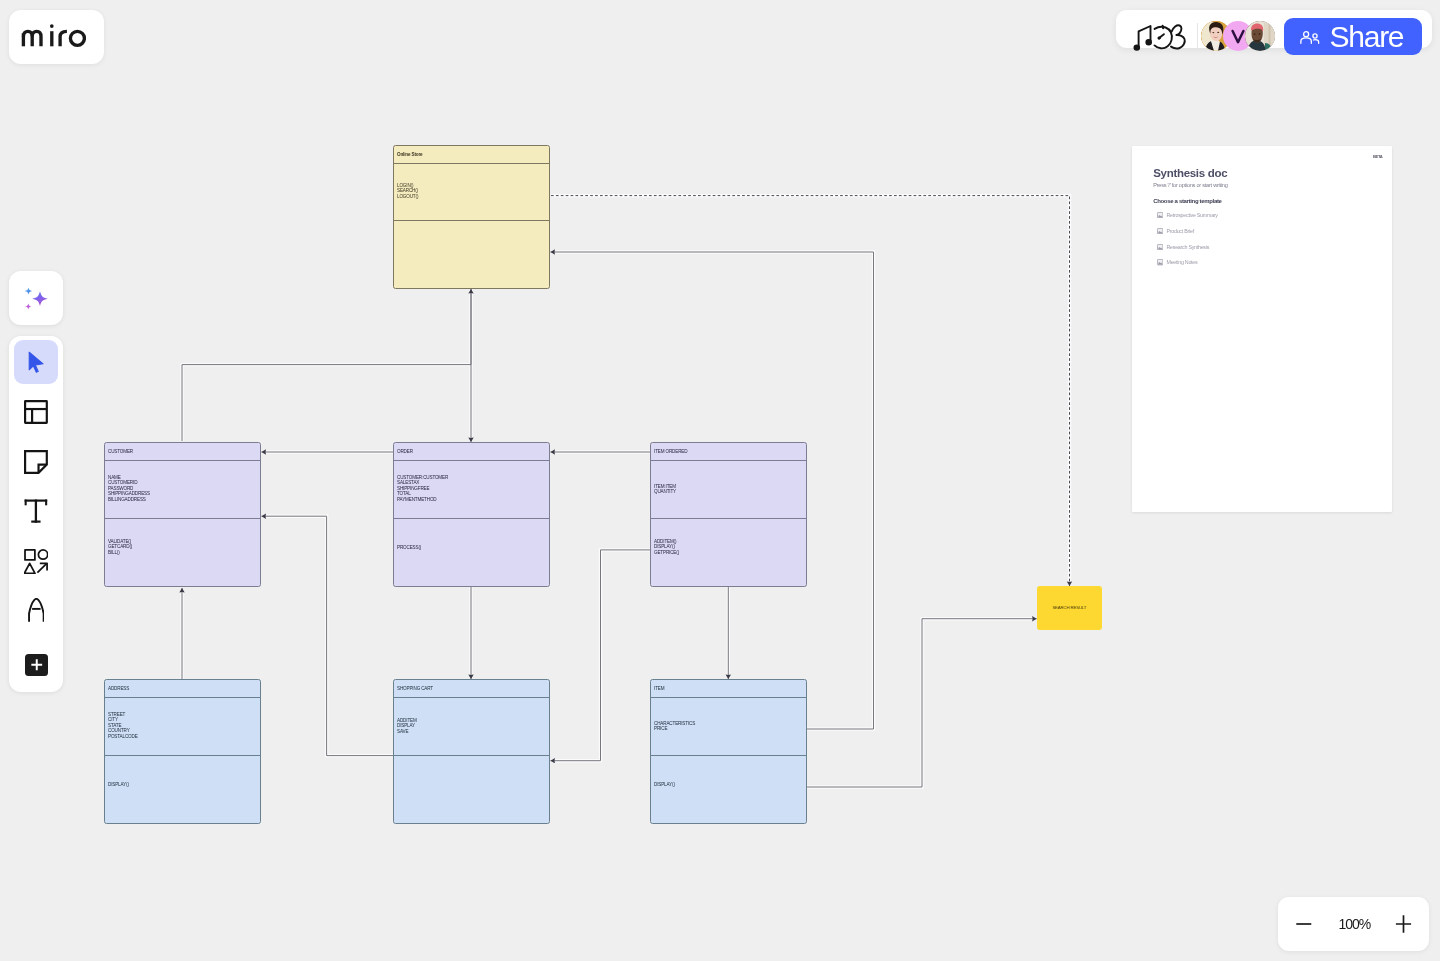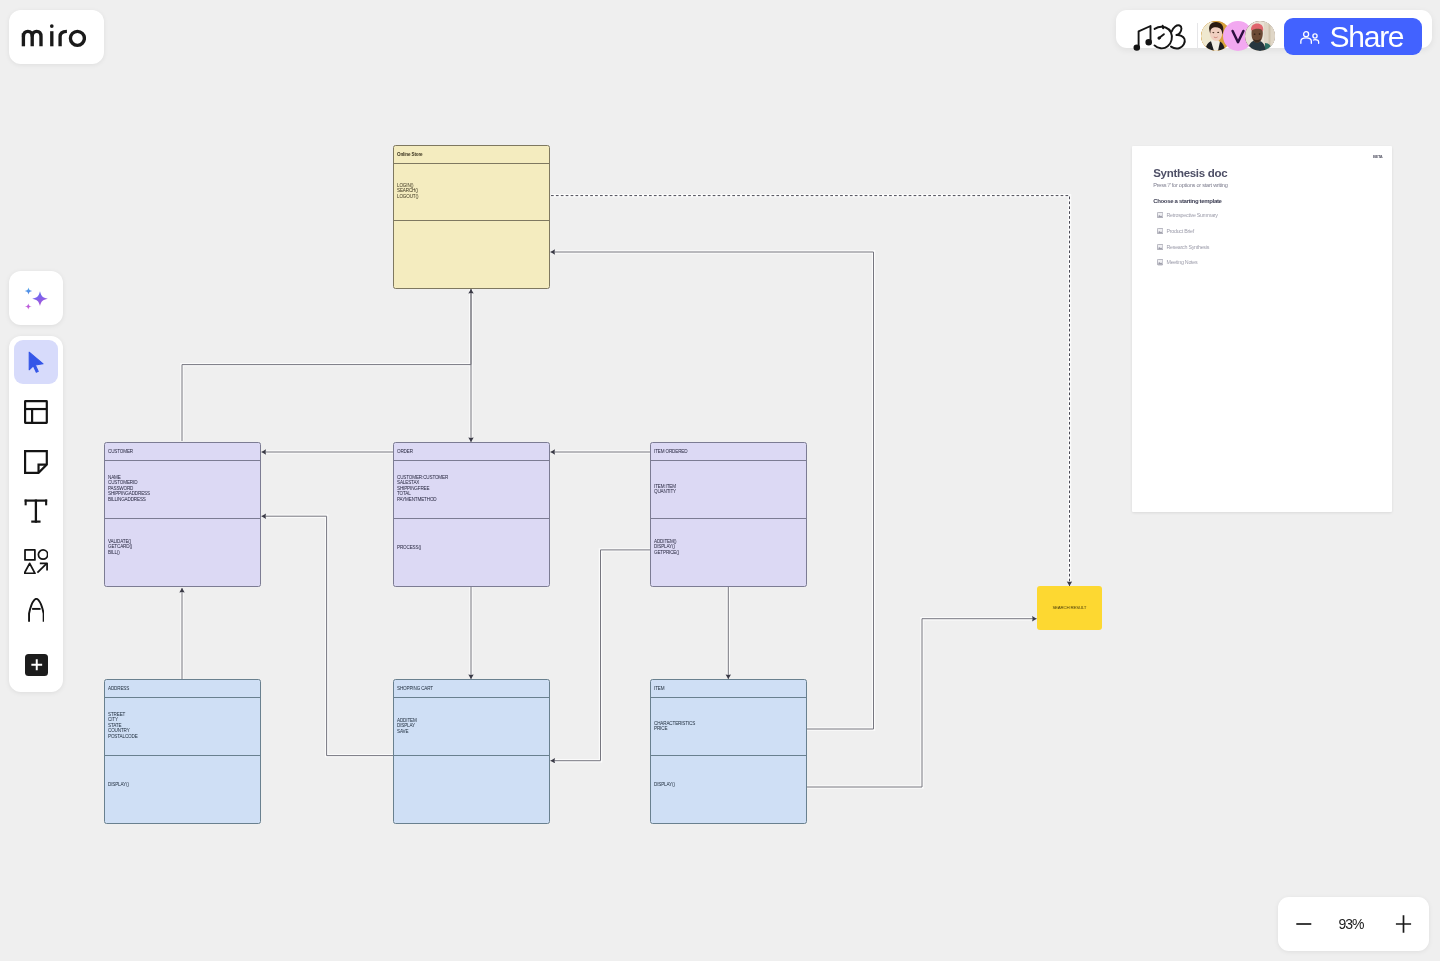--- a/index.html
+++ b/index.html
@@ -464,19 +464,19 @@
       </span>
     </div>
   </div>
 
 <div id="zoom" class="abs">
   <div class="zbtn zminus">
     <svg width="15.6" height="20" viewBox="0 0 15.6 20">
         <path d="M0.3,10 H15.3" stroke="#1a1a1a" stroke-width="1.7" stroke-linecap="butt"></path>
       </svg>
   </div>
-  <div class="z">93%</div>
+  <div class="z">100%</div>
   <div class="zbtn zplus">
     <svg width="17" height="20" viewBox="0 0 17 20">
         <path d="M0.9,10 H16.1 M8.5,1.3 V18.7" stroke="#1a1a1a" stroke-width="1.7" stroke-linecap="butt"></path>
       </svg>
   </div>
 </div>
 
 </body></html>

